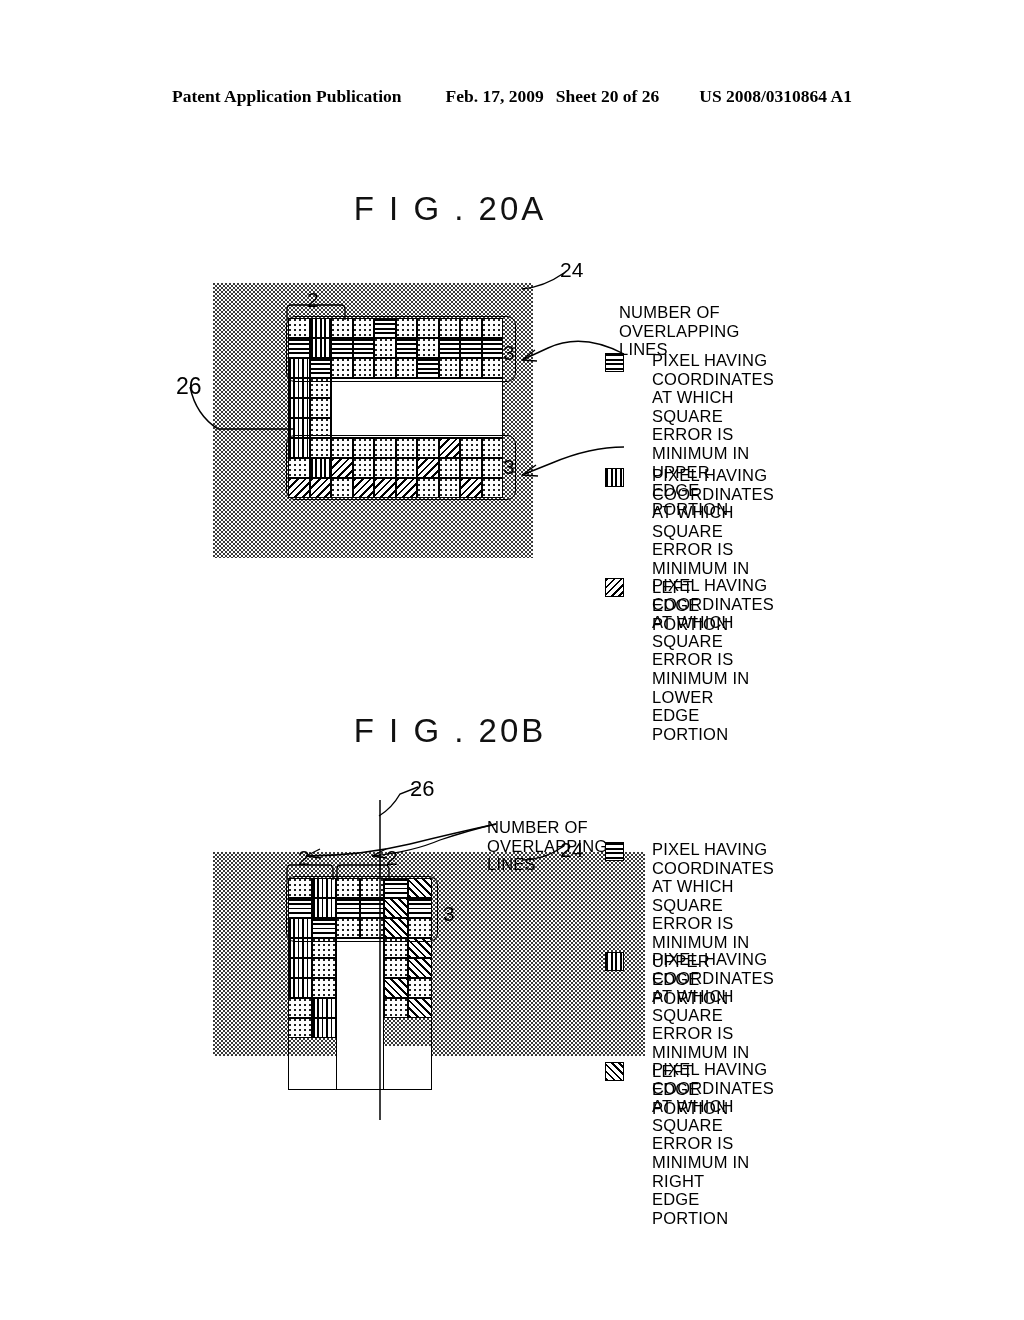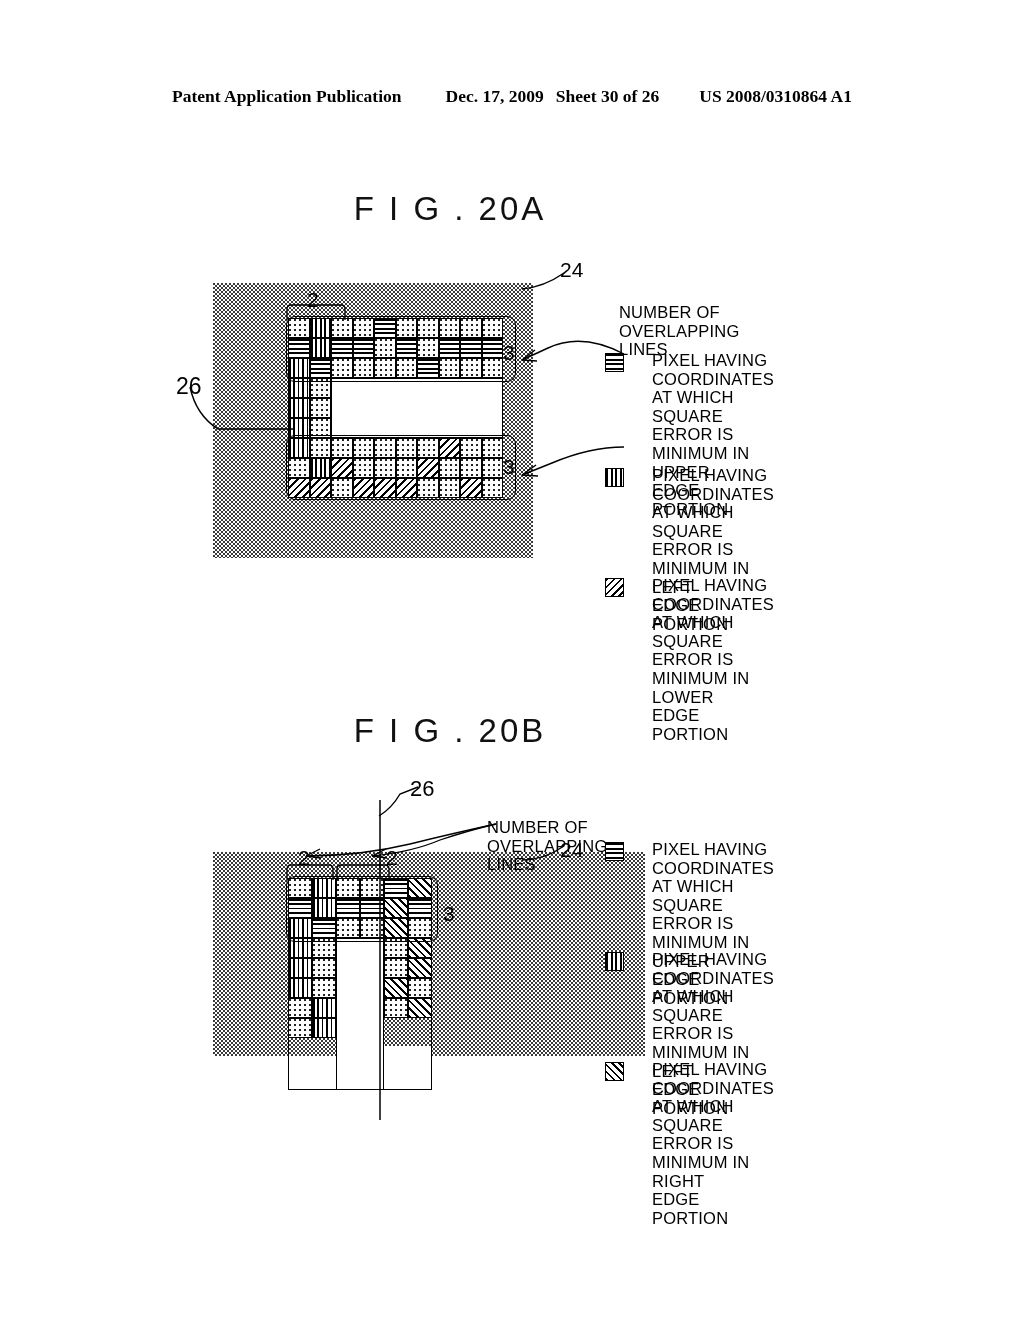--- a/index.html
+++ b/index.html
@@ -132,23 +132,23 @@
     font-size:16.5px; line-height:18.6px;
     white-space:pre-line; letter-spacing:.2px;
   }
 </style>
 </head>
 <body>
 
 <div class="pub-header">
   <span class="seg">Patent Application Publication</span>
   <span class="h-gap1"></span>
-  <span class="seg">Dec. 17, 2009</span>
+  <span class="seg">Feb. 17, 2009</span>
   <span class="h-gap2"></span>
-  <span class="seg">Sheet 30 of 26</span>
+  <span class="seg">Sheet 20 of 26</span>
   <span class="h-gap3"></span>
   <span class="seg">US 2008/0310864 A1</span>
 </div>
 
 <div class="fig-title" id="fig20a-title">F I G . 20A</div>
 
 <div class="panel" id="panel-a">
 
   <div class="stipple" style="left:213px;top:28px;width:320px;height:275px;"></div>
 

